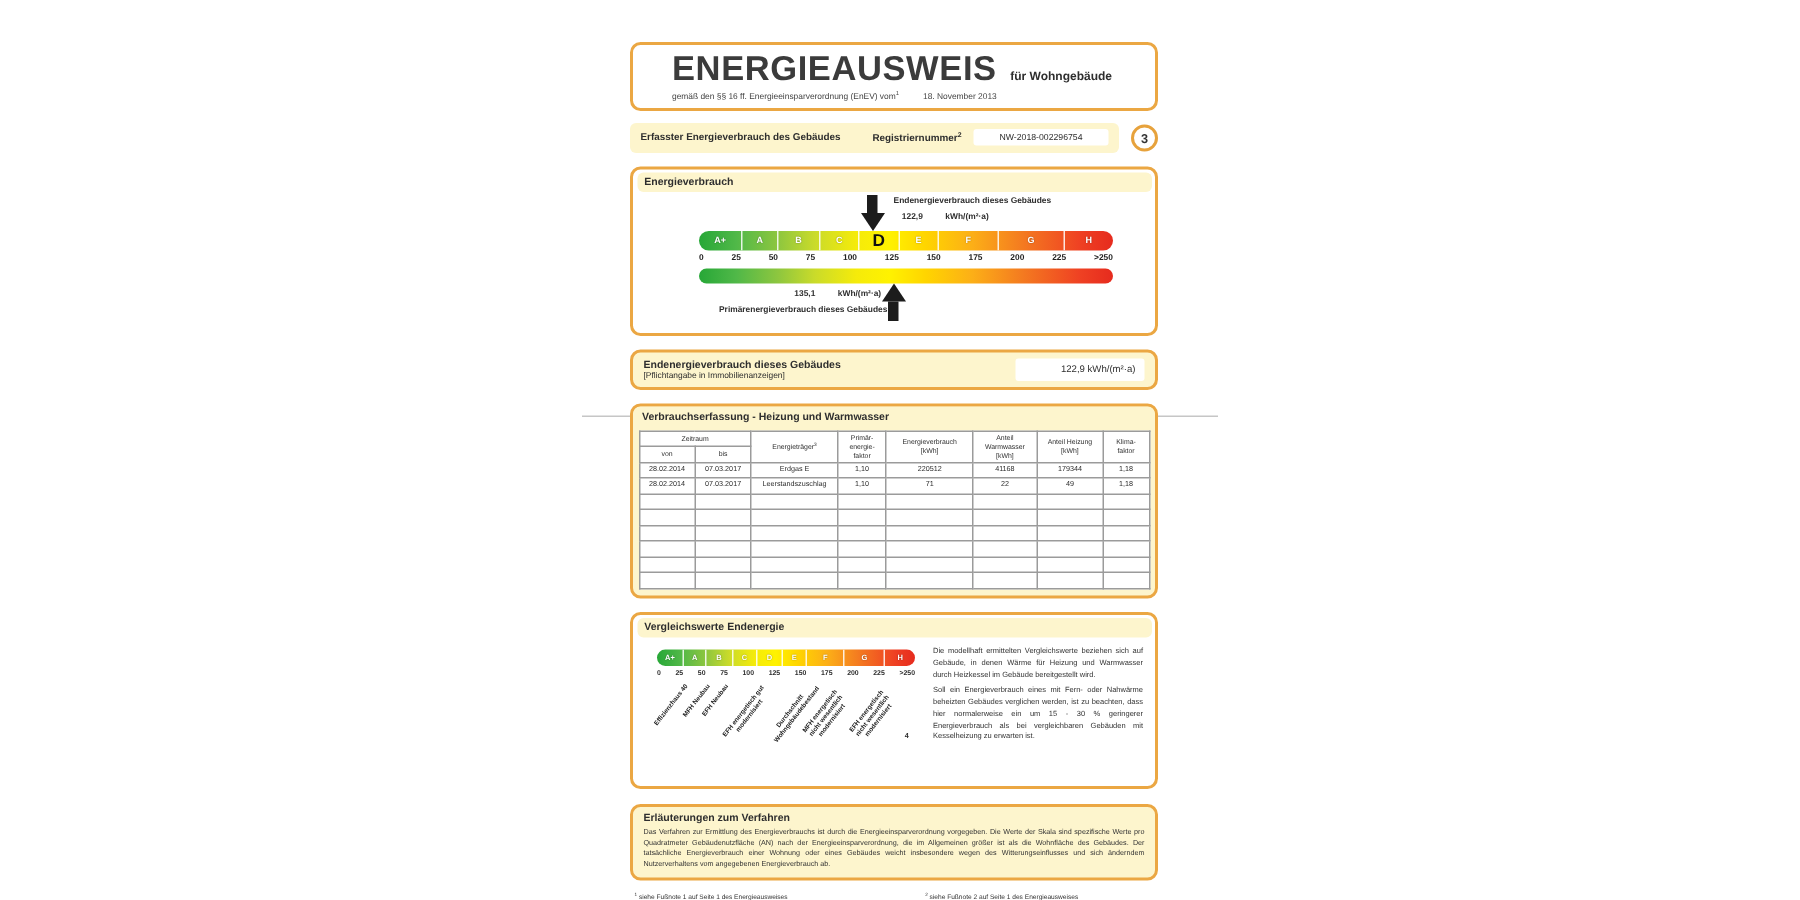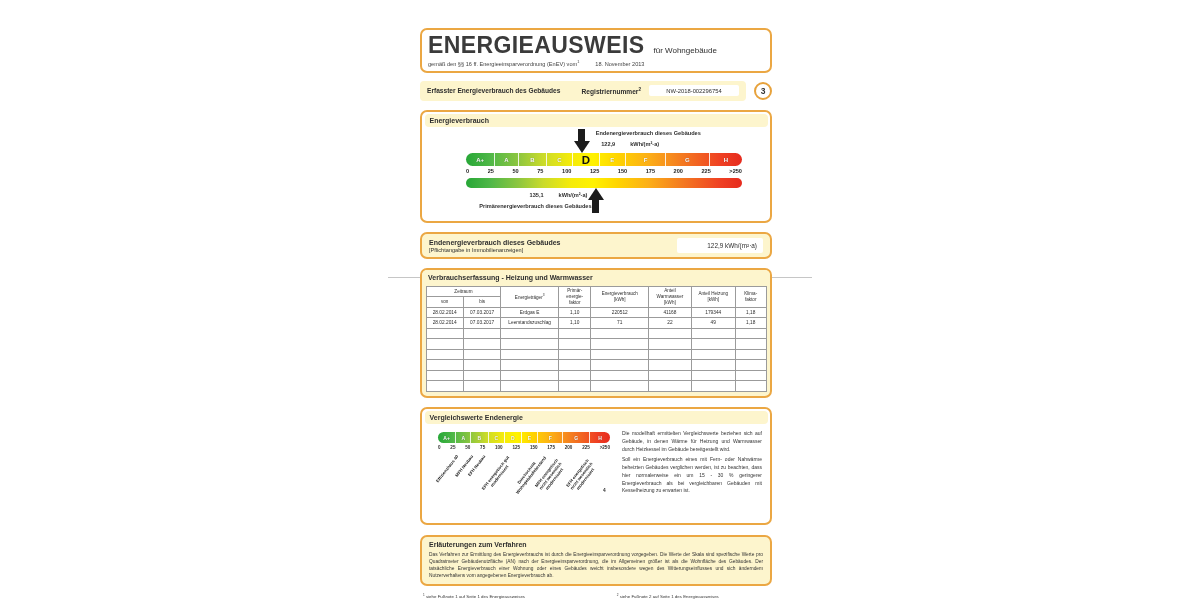--- a/index.html
+++ b/index.html
@@ -3,24 +3,24 @@
 <meta charset="utf-8">
 <style>
   html,body{margin:0;padding:0}
   body{width:1200px;height:600px;background:#ffffff;font-family:"Liberation Sans",sans-serif;color:#2e2e2e;position:relative;overflow:hidden}
   .fold{position:absolute;height:1px;background:#c6c6c6;top:277px}
   .fold.left{left:388px;width:34px}
   .fold.right{left:772px;width:40px}
   .doc{position:absolute;left:420px;top:28px;width:352px}
 
   
-  .title-box{border:2.5px solid #eba743;border-radius:7px;background:#fff;padding:4px 6px 4px;box-sizing:border-box}
+  .title-box{border:2.5px solid #eba743;border-radius:7px;background:#fff;padding:4px 26px 4px;box-sizing:border-box}
   .title-row{display:flex;align-items:baseline;gap:9px}
   .main-title{font-size:23px;font-weight:bold;letter-spacing:.4px;color:#3b3b3b;line-height:1}
-  .sub-title{font-size:8px;font-weight:normal}
+  .sub-title{font-size:8px;font-weight:bold}
   .law-line{font-size:5.6px;margin-top:2px;color:#444}
   .law-date{margin-left:16px}
   sup{font-size:70%;vertical-align:super}
 
   
   .meta-row{position:relative;margin-top:8px;height:20px}
   .meta-bar{position:absolute;left:0;right:26px;top:0;height:20px;background:#fdf5cd;border-radius:4px;display:flex;align-items:center;padding:0 7px;box-sizing:border-box}
   .meta-label{font-size:6.6px;font-weight:bold}
   .reg-label{font-size:6.6px;font-weight:bold;margin-left:auto}
   .reg-box{background:#fff;border-radius:2px;font-size:5.8px;padding:2.5px 5px;margin-left:8px;min-width:80px;text-align:center}

